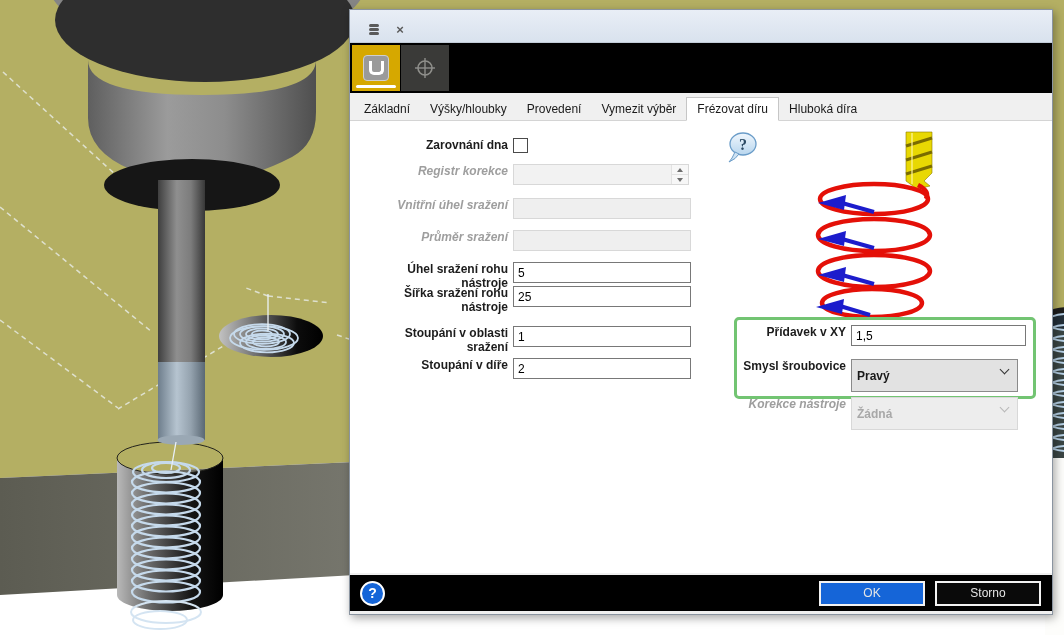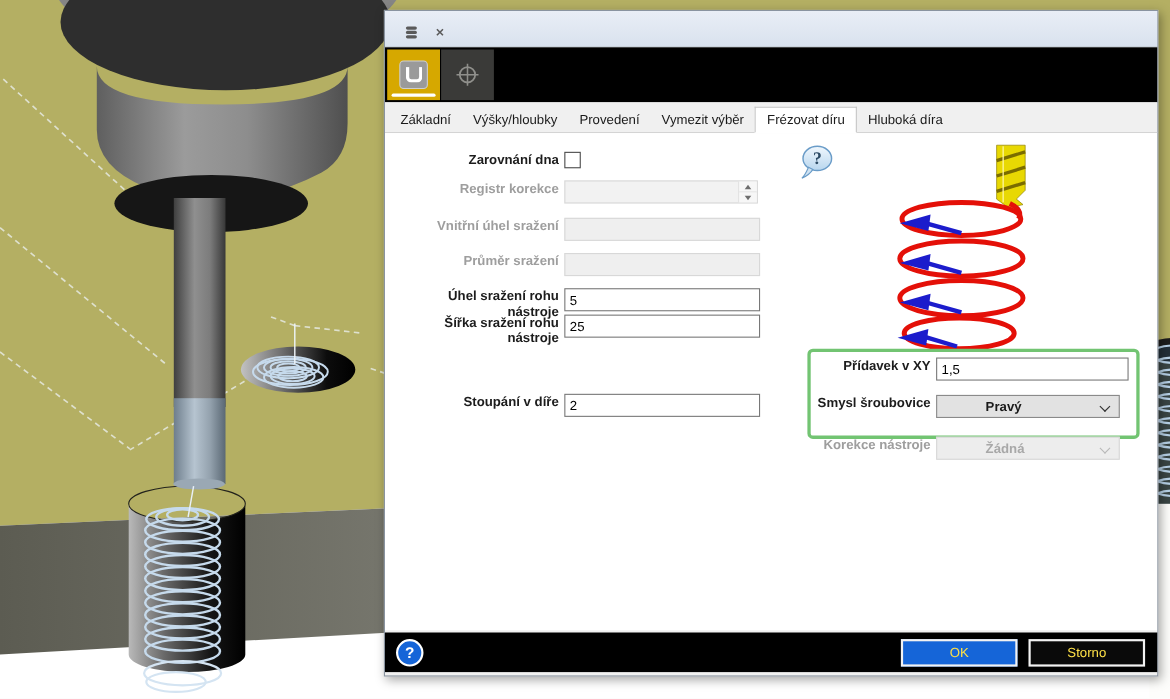--- a/index.html
+++ b/index.html
@@ -29,53 +29,53 @@
 
   .tab-gap{height:5px;background:#f0f0f0;}
   .tabrow{height:22px;background:#f0f0f0;display:flex;align-items:flex-end;padding-left:4px;border-bottom:1px solid #d4d4d4;}
   .tab{padding:3px 10px 4px 10px;color:#1a1a1a;white-space:nowrap;}
   .tab.active{background:#fff;border:1px solid #c6c6c6;border-bottom:1px solid #fff;margin-bottom:-1px;padding-top:4px;}
 
   .content{position:relative;height:452px;background:#fff;}
 
   .row{position:absolute;left:12px;height:21px;display:flex;align-items:flex-start;}
   .row .lbl{width:146px;text-align:right;margin-right:5px;font-weight:600;color:#1c1c1c;}
-  .row .lbl.dis{color:#9e9e9e;}
+  .row .lbl.dis{color:#9e9e9e;font-style:italic;}
   .rowR{left:350px;}
   .fld{width:168px;height:19px;border:1px solid #787878;background:#fff;font:12px "Liberation Sans",sans-serif;
        padding:0 4px;box-sizing:content-box;outline:none;}
   .fldR{width:165px;}
   .fld.dis{background:#efefef;border-color:#d8d8d8;color:#a6a6a6;}
   .checkbox{width:13px;height:13px;border:1px solid #4a4a4a;background:#fff;}
   .spinwrap{position:relative;width:176px;height:21px;background:#f2f2f2;border:1px solid #d8d8d8;box-sizing:border-box;}
   .spin{position:absolute;right:0;top:0;bottom:0;width:16px;border-left:1px solid #e2e2e2;display:flex;flex-direction:column;}
   .spin b{flex:1;display:flex;align-items:center;justify-content:center;background:#f7f7f7;}
   .spin b:first-child{border-bottom:1px solid #e2e2e2;}
   .tri-up{width:0;height:0;border-left:3px solid transparent;border-right:3px solid transparent;border-bottom:4px solid #6e6e6e;}
   .tri-dn{width:0;height:0;border-left:3px solid transparent;border-right:3px solid transparent;border-top:4px solid #6e6e6e;}
-  .combo{position:relative;width:176px;height:21px;background:#e2e2e2;border:1px solid #8a8a8a;box-sizing:border-box;
-         display:flex;align-items:center;padding-left:39px;}
+  .combo{position:relative;width:176px;height:33px;background:#e2e2e2;border:1px solid #8a8a8a;box-sizing:border-box;
+         display:flex;align-items:center;}
   .combo .val{padding-left:5px;font-weight:600;color:#1a1a1a;}
   .combo .chev{position:absolute;right:9px;top:6px;width:6px;height:6px;border-right:1.6px solid #333;border-bottom:1.6px solid #333;transform:rotate(45deg);}
   .combo.dis{background:#ededed;border-color:#d8d8d8;}
   .combo.dis .val{color:#a8a8a8;}
   .combo.dis .chev{border-color:#b8b8b8;}
   .comboR{width:167px;}
 
   .green-box{position:absolute;left:384px;top:196px;width:296px;height:76px;border:3px solid #72c472;border-radius:5px;}
 
   .balloon{position:absolute;left:377px;top:10px;}
   .illu{position:absolute;left:452px;top:8px;}
 
   .foot-gap{height:2px;background:#f0f0f0;}
   .footer{height:36px;background:#000;display:flex;align-items:center;padding:0 11px 0 10px;box-sizing:border-box;}
   .help-circ{width:21px;height:21px;border-radius:50%;background:#1565d8;border:2px solid #fff;color:#fff;
              display:flex;align-items:center;justify-content:center;font-weight:bold;font-size:14px;}
   .footer .spacer{flex:1;}
-  .btn{width:106px;height:25px;display:flex;align-items:center;justify-content:center;color:#fde047;
+  .btn{width:106px;height:25px;display:flex;align-items:center;justify-content:center;color:#e5e5e5;
        border:2px solid #f2f2f2;box-sizing:border-box;cursor:default;}
   .btn.ok{background:#1565d8;margin-right:10px;}
   .btn.cancel{background:#0a0a0a;}
 </style>
 </head>
 <body>
 
 <div class="stage">
 
   <svg class="scene-svg" width="1064" height="635" viewBox="0 0 1064 635">
@@ -285,20 +285,24 @@
       <div class="row" style="top:141px">
         <span class="lbl">Úhel sražení rohu nástroje</span>
         <input class="fld" value="5" style="">
       </div>
 
       <div class="row" style="top:165px">
         <span class="lbl">Šířka sražení rohu nástroje</span>
         <input class="fld" value="25" style="">
       </div>
 
+      <div class="row" style="top:205px">
+        <span class="lbl">Stoupání v oblasti sražení</span>
+        <input class="fld" value="1" style="">
+      </div>
 
       <div class="row" style="top:237px">
         <span class="lbl">Stoupání v díře</span>
         <input class="fld" value="2" style="">
       </div>
 
 
       <span class="balloon">
         <svg width="34" height="34" viewBox="0 0 34 34">
           <defs>

